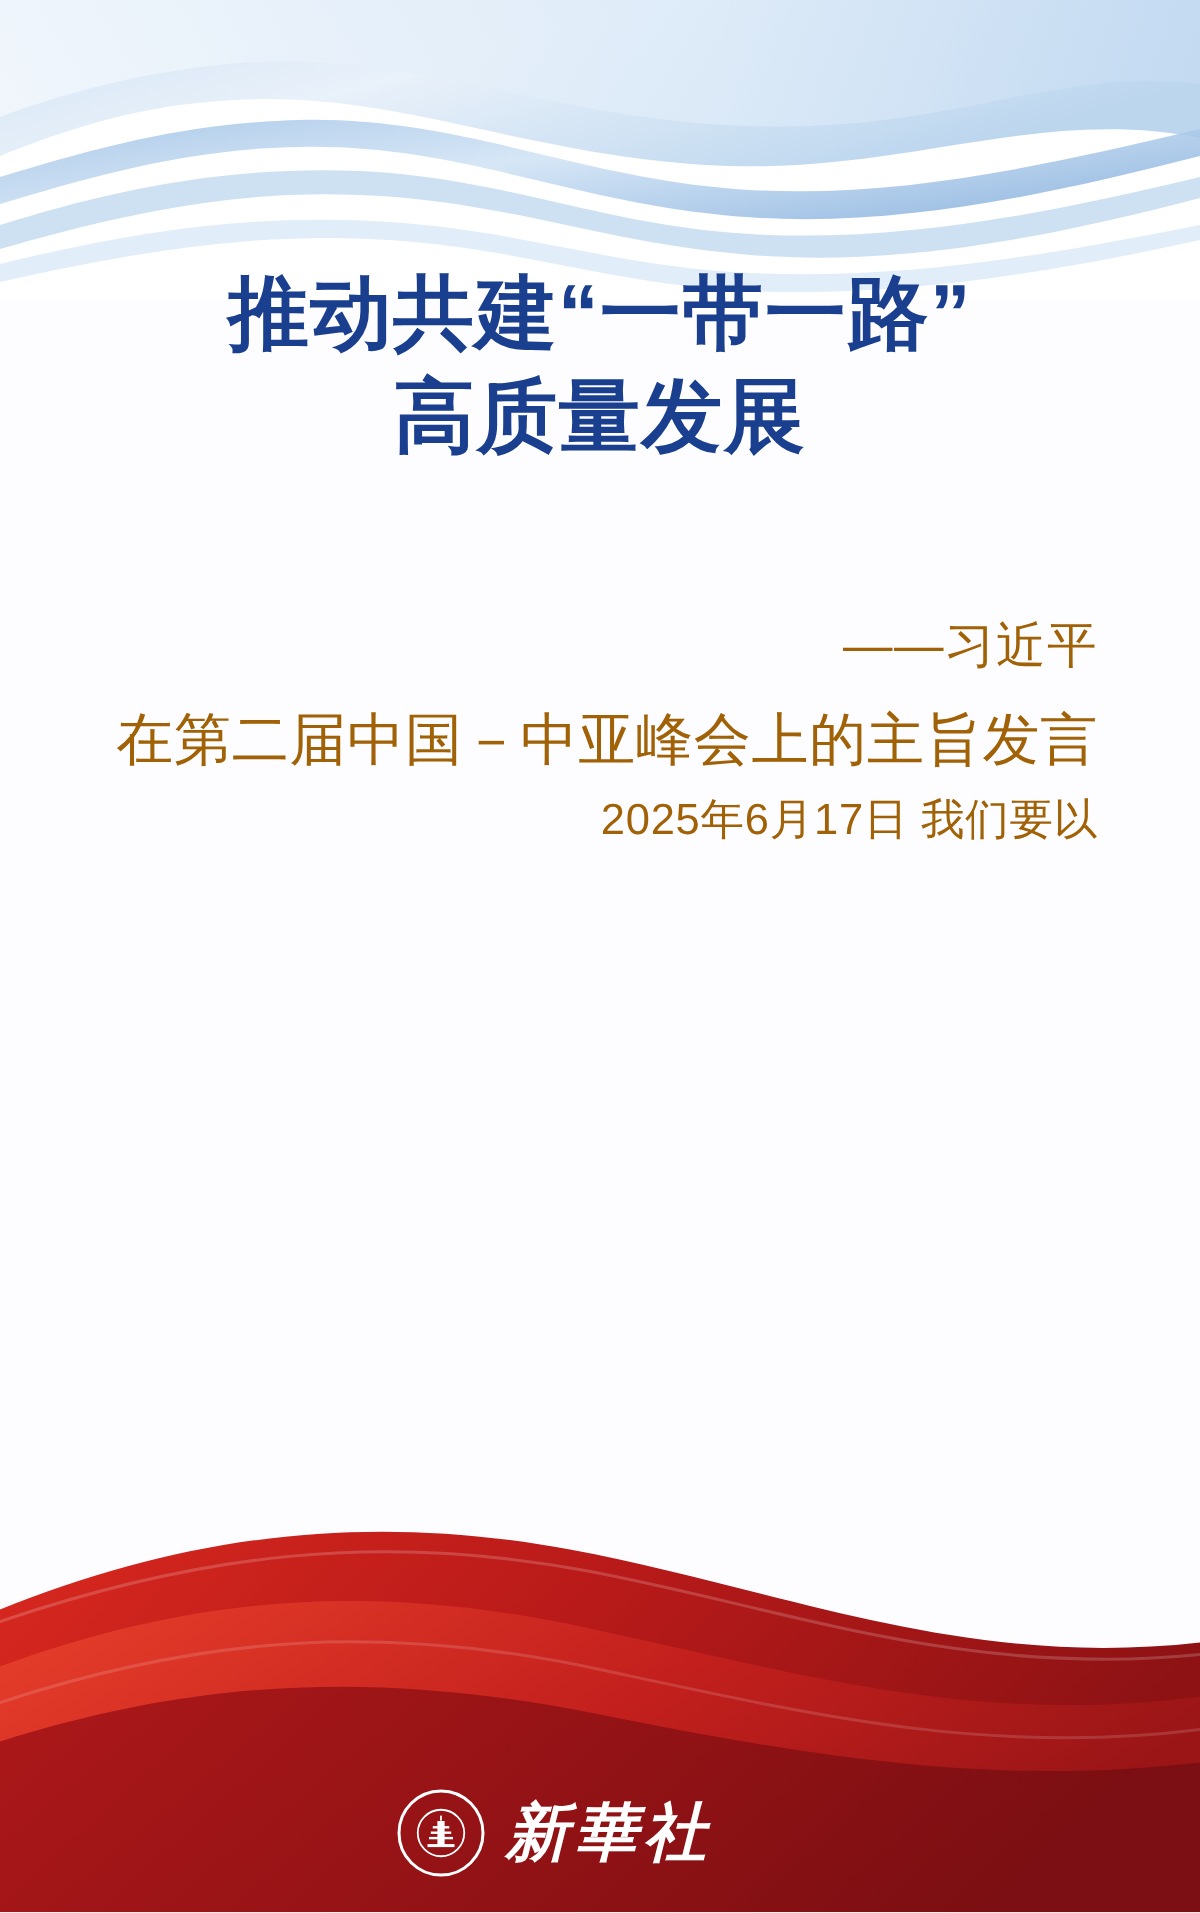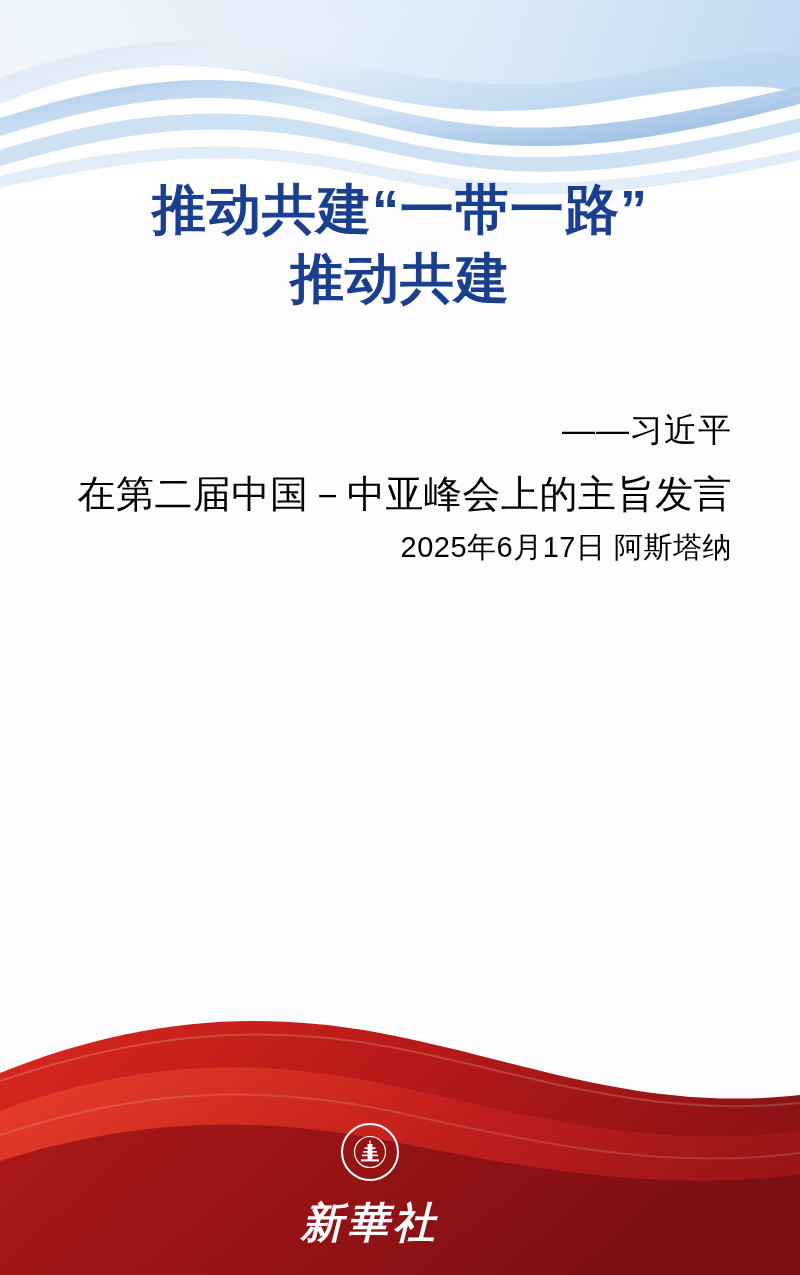--- a/index.html
+++ b/index.html
@@ -75,21 +75,21 @@
     text-align: justify;
     text-align-last: left;
     text-indent: 2em;
     letter-spacing: 0.5px;
     padding: 0 4px;
   }
 
   .attribution {
     margin-top: 92px;
     text-align: right;
-    color: #000000;
+    color: #a16207;
     padding-right: 8px;
   }
   .attribution .author {
     font-size: 33px;
     line-height: 1.5;
     letter-spacing: 1px;
   }
   .attribution .occasion {
     font-size: 38px;
     line-height: 1.65;
@@ -105,21 +105,20 @@
   
   .logo-wrap {
     position: absolute;
     left: 0;
     bottom: 24px;
     width: 740px;
     display: flex;
     align-items: center;
     justify-content: center;
     gap: 14px;
-    flex-direction: column;
   }
   .logo-mark {
     width: 54px;
     height: 54px;
     border-radius: 50%;
     border: 2.5px solid #ffffff;
     display: flex;
     align-items: center;
     justify-content: center;
     position: relative;
@@ -164,28 +163,28 @@
       <path d="M0,118 C60,100 120,82 200,80 C300,78 370,112 470,124 C580,137 690,112 800,86 L800,104 C690,132 580,156 470,142 C370,130 300,96 200,98 C125,99 60,118 0,136 Z" fill="url(#tg2)" opacity="0.85"></path>
       <path d="M0,150 C70,128 150,110 240,114 C340,119 400,150 500,156 C600,162 700,142 800,118 L800,132 C700,158 600,178 500,170 C400,162 340,134 240,130 C150,126 70,146 0,166 Z" fill="#bdd7ef" opacity="0.75"></path>
       <path d="M0,176 C90,154 170,142 260,148 C350,154 410,178 500,182 C600,187 700,170 800,150 L800,160 C700,182 600,198 500,194 C410,190 350,166 260,160 C170,154 90,168 0,188 Z" fill="#d9e8f7" opacity="0.8"></path>
     </svg>
   </div>
 
   <div class="content">
 
     <h1 class="headline">
       <span class="line">推动共建“一带一路”</span>
-      <span class="line">推动共建</span>
+      <span class="line">高质量发展</span>
     </h1>
 
 
     <div class="attribution">
       <div class="author">——习近平</div>
       <div class="occasion">在第二届中国－中亚峰会上的主旨发言</div>
-      <div class="date">2025年6月17日 阿斯塔纳</div>
+      <div class="date">2025年6月17日 我们要以</div>
     </div>
 
   </div>
 
   <div class="bottom-band">
     <svg width="800" height="290" viewBox="0 0 800 290" xmlns="http://www.w3.org/2000/svg" aria-hidden="true">
       <defs>
         <linearGradient id="bg1" x1="0" y1="0" x2="1" y2="0.3">
           <stop offset="0%" stop-color="#d8281f"></stop>
           <stop offset="50%" stop-color="#b81a19"></stop>

